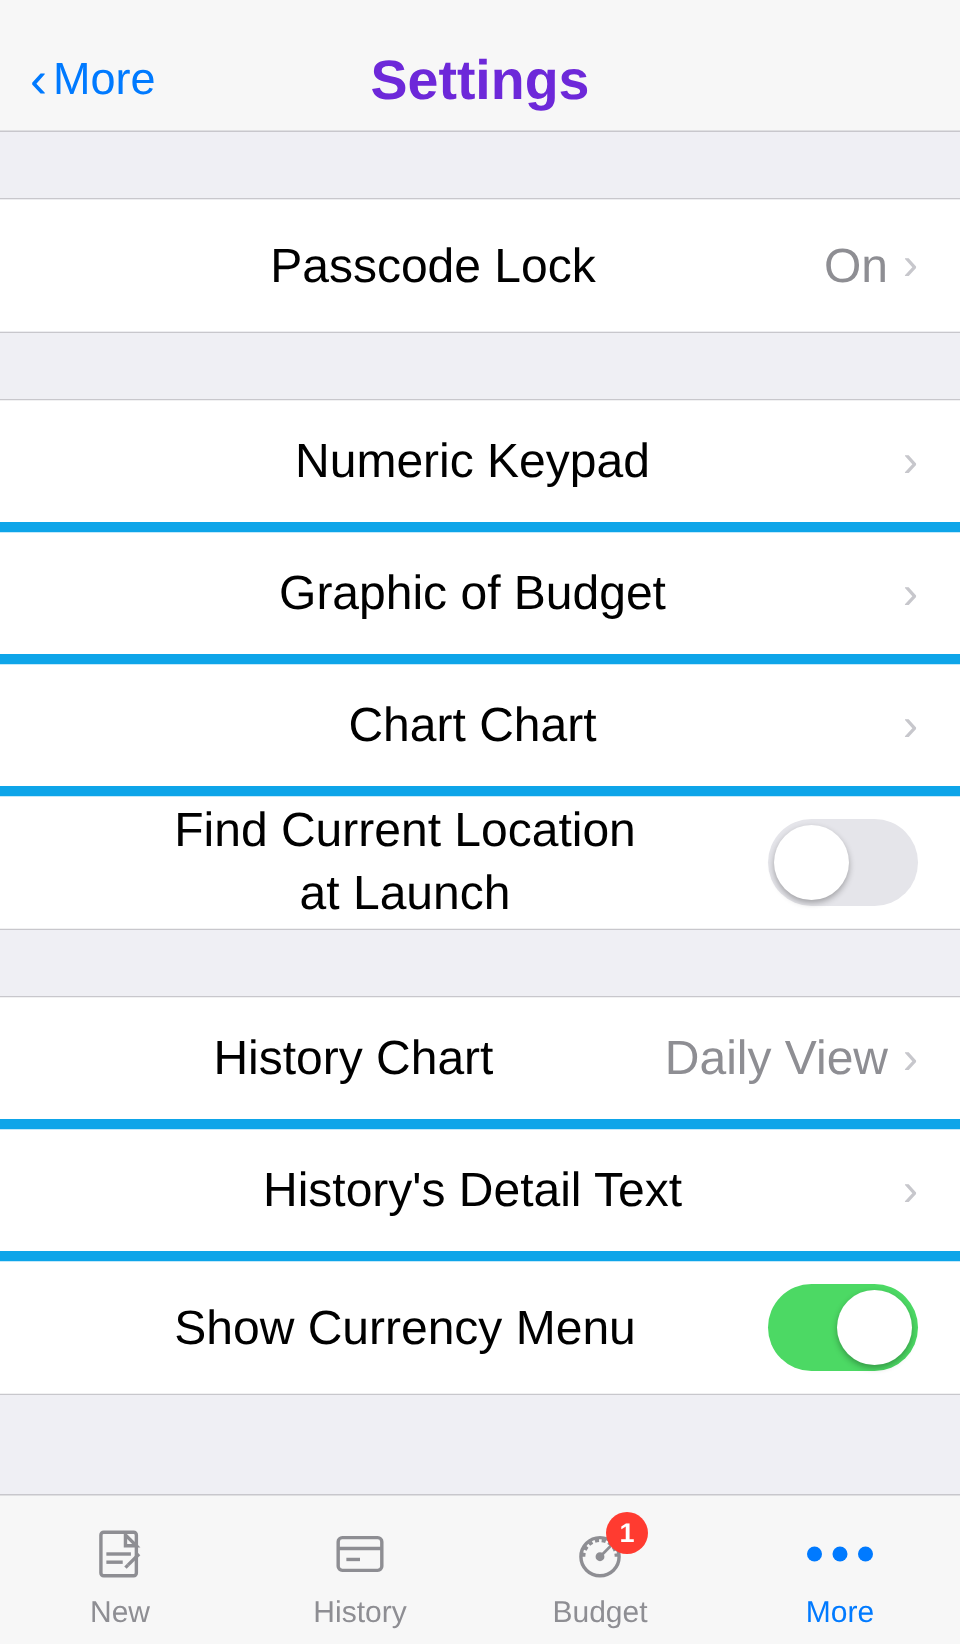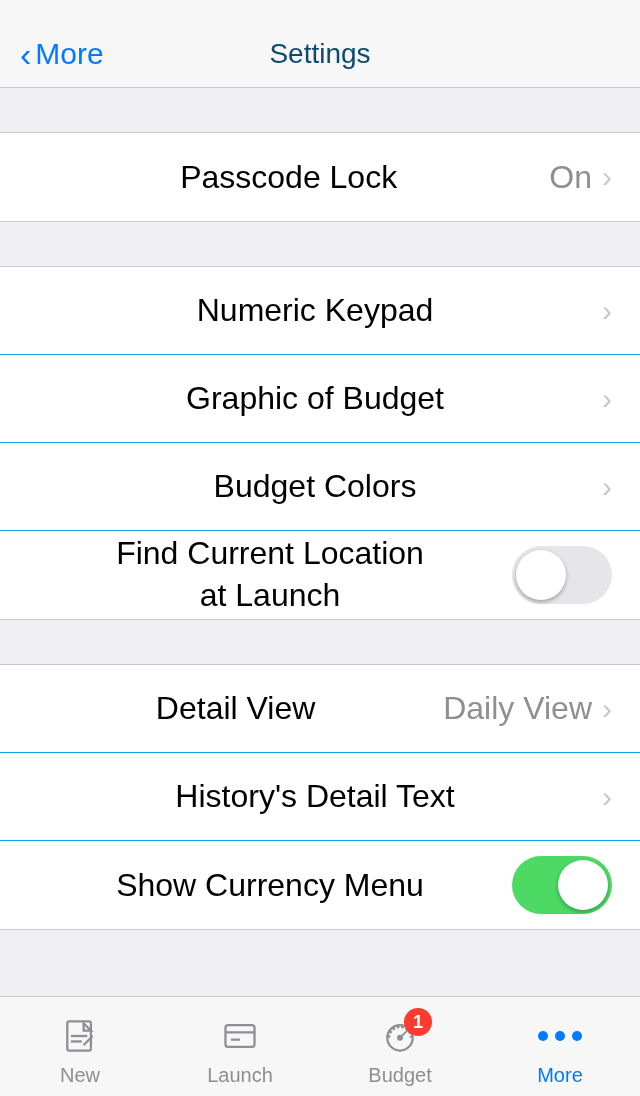--- a/index.html
+++ b/index.html
@@ -19,23 +19,23 @@
       background: #f7f7f7;
       border-bottom: 1px solid #c8c7cc;
       height: 88px;
       display: flex;
       align-items: center;
       justify-content: center;
       position: relative;
       padding-top: 20px;
     }
     .nav-bar .nav-title {
-      font-size: 28px;
-      font-weight: normal;
-      color: #0c4a6e;
+      font-size: 37px;
+      font-weight: bold;
+      color: #6d28d9;
     }
     .nav-bar .nav-back {
       position: absolute;
       left: 20px;
       top: 50%;
       transform: translateY(-50%);
       display: flex;
       align-items: center;
       color: #007aff;
       font-size: 30px;
@@ -63,21 +63,21 @@
       text-align: center;
     }
 
     .table-row {
       display: flex;
       align-items: center;
       justify-content: space-between;
       min-height: 88px;
       padding: 0 28px;
       background: #fff;
-      border-bottom: 1px solid #0ea5e9;
+      border-bottom: 7px solid #0ea5e9;
       cursor: pointer;
     }
     .table-row:last-child {
       border-bottom: none;
     }
 
     .row-label {
       font-size: 32px;
       color: #000;
       flex: 1;
@@ -248,39 +248,39 @@
         <span class="chevron-right">›</span>
       </div>
     </div>
     <div class="table-row">
       <span class="row-label">Graphic of Budget</span>
       <div class="row-right">
         <span class="chevron-right">›</span>
       </div>
     </div>
     <div class="table-row">
-      <span class="row-label">Budget Colors</span>
+      <span class="row-label">Chart Chart</span>
       <div class="row-right">
         <span class="chevron-right">›</span>
       </div>
     </div>
     <div class="table-row">
       <span class="row-label multiline">Find Current Location<br>at Launch</span>
       <div class="row-right">
         <div class="toggle off">
           <div class="toggle-knob"></div>
         </div>
       </div>
     </div>
   </div>
 
   <div class="section-gap"></div>
   <div class="table-group">
     <div class="table-row">
-      <span class="row-label">Detail View</span>
+      <span class="row-label">History Chart</span>
       <div class="row-right">
         <span class="row-value">Daily View</span>
         <span class="chevron-right">›</span>
       </div>
     </div>
     <div class="table-row">
       <span class="row-label">History's Detail Text</span>
       <div class="row-right">
         <span class="chevron-right">›</span>
       </div>
@@ -315,21 +315,21 @@
   </div>
 
   <div class="tab-item">
     <div class="tab-icon">
       <svg class="tab-svg" viewBox="0 0 44 44" fill="none" stroke="#8e8e93" stroke-width="2.5">
         <rect x="6" y="10" width="32" height="24" rx="3"></rect>
         <line x1="6" y1="18" x2="38" y2="18"></line>
         <line x1="12" y1="26" x2="22" y2="26"></line>
       </svg>
     </div>
-    <span class="tab-label">Launch</span>
+    <span class="tab-label">History</span>
   </div>
 
 
   <div class="tab-item">
     <div class="tab-icon">
       <svg class="tab-svg" viewBox="0 0 44 44" fill="none" stroke="#8e8e93" stroke-width="2.5">
         <circle cx="22" cy="24" r="14"></circle>
         <line x1="22" y1="24" x2="30" y2="16" stroke="#8e8e93" stroke-width="2"></line>
         <circle cx="22" cy="24" r="2" fill="#8e8e93"></circle>
         <path d="M10 24 A12 12 0 0 1 34 24" stroke-dasharray="3 2"></path>

